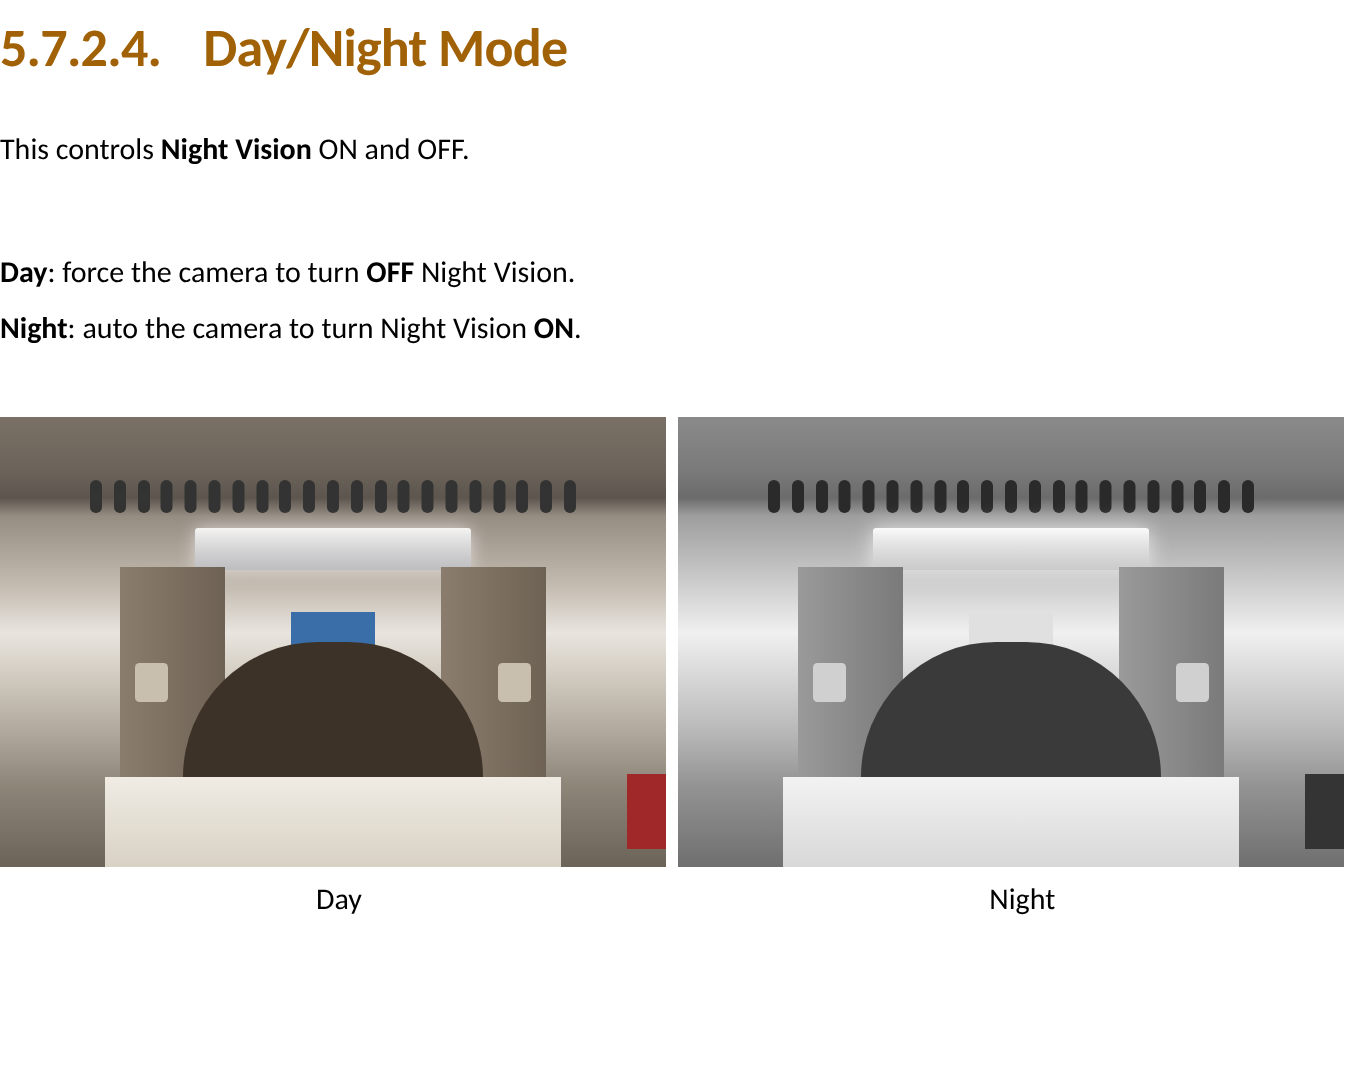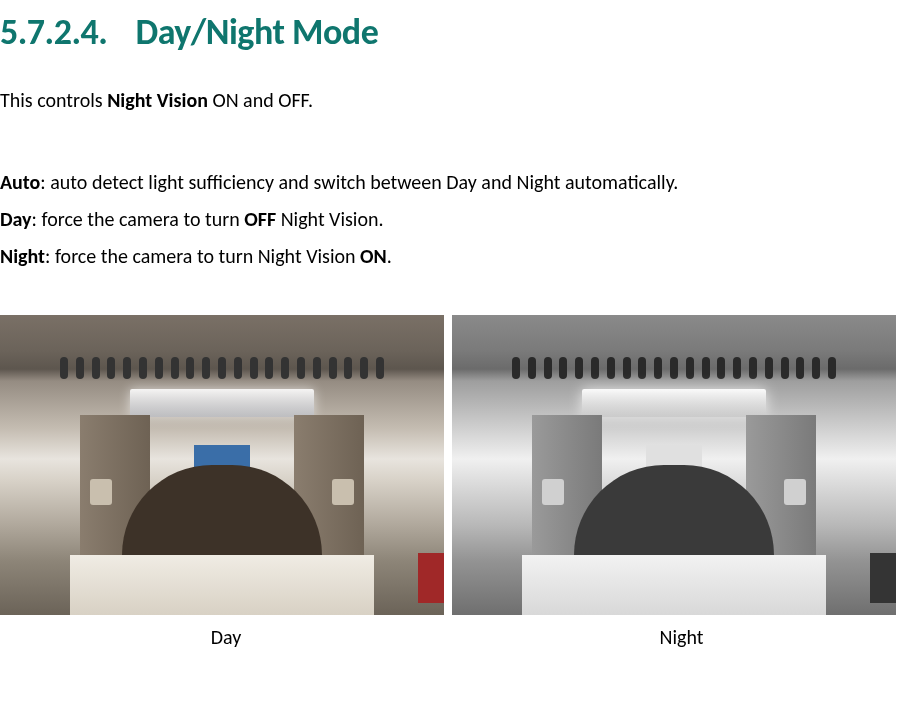--- a/index.html
+++ b/index.html
@@ -10,21 +10,21 @@
     body {
       font-family: Calibri, Arial, sans-serif;
       background: #ffffff;
       padding: 0;
       width: 911px;
       color: #000;
     }
     .heading {
       font-size: 36px;
       font-weight: bold;
-      color: #0f766e;
+      color: #a16207;
       padding: 10px 0 30px 0;
       letter-spacing: -0.5px;
     }
     .heading .num {
       display: inline-block;
       margin-right: 28px;
     }
     .intro {
       font-size: 20px;
       line-height: 1.6;
@@ -182,27 +182,24 @@
 <h1 class="heading">
   <span class="num">5.7.2.4.</span><span>Day/Night Mode</span>
 </h1>
 
 <p class="intro">
   <span>This controls </span><span class="bold">Night Vision</span><span> ON and OFF.</span>
 </p>
 
 <div class="modes">
   <div>
-    <span class="bold">Auto</span><span>: auto detect light sufficiency and switch between Day and Night automatically.</span>
+    <span class="bold">Day</span><span>: force the camera to turn </span><span class="bold">OFF</span><span> Night Vision.</span>
   </div>
   <div>
-    <span class="bold">Day</span><span>: force the camera to turn </span><span class="bold">OFF</span><span> Night Vision.</span>
-  </div>
-  <div>
-    <span class="bold">Night</span><span>: force the camera to turn Night Vision </span><span class="bold">ON</span><span>.</span>
+    <span class="bold">Night</span><span>: auto the camera to turn Night Vision </span><span class="bold">ON</span><span>.</span>
   </div>
 </div>
 
 <div class="images-row">
   <div class="image-box image-day">
     <div class="spiral">
       <span></span>
         <span></span>
         <span></span>
         <span></span>

